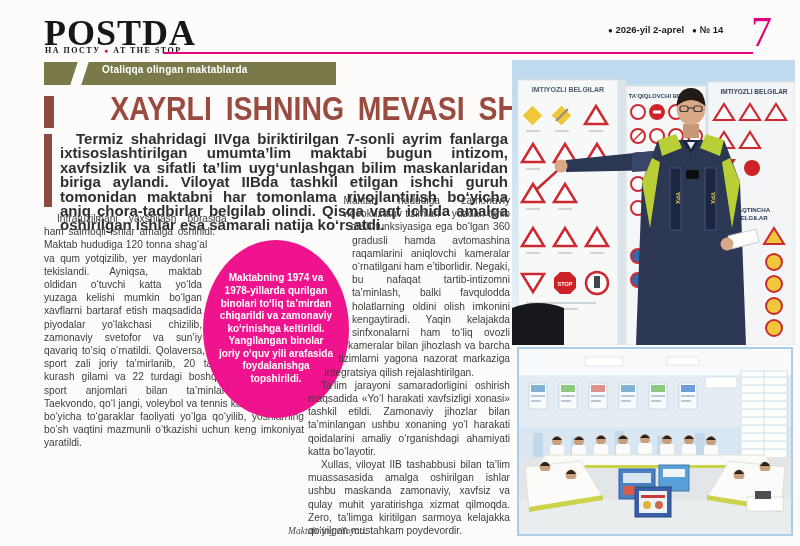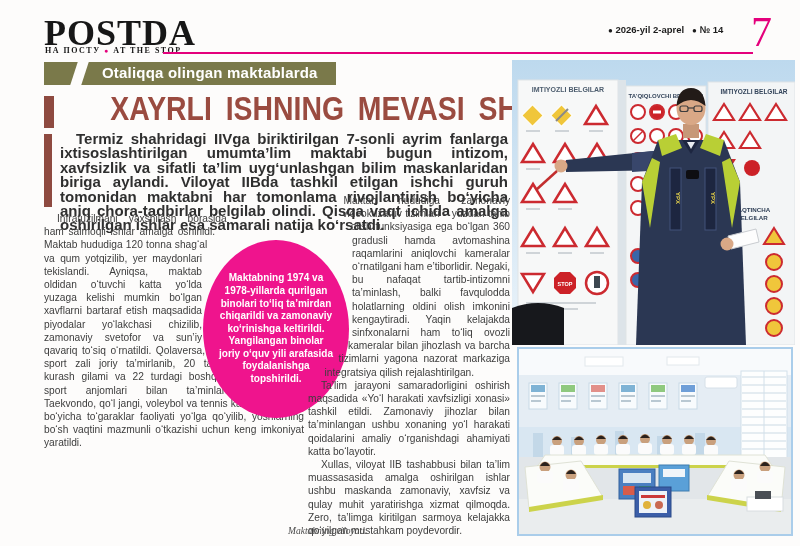--- a/index.html
+++ b/index.html
@@ -16,21 +16,21 @@
   .m-date{position:absolute;left:608px;top:24px;width:140px;font-size:9.5px;font-weight:bold;
           color:#1c1c1c;white-space:nowrap;}
   .m-date .dot{font-size:8px;}
   .m-page{position:absolute;left:751px;top:8px;font-family:"Liberation Serif",serif;
           font-size:42px;color:#e4007c;font-weight:normal;}
 
   
   .kicker{position:absolute;left:44px;top:62px;width:292px;height:23px;background:#7a794a;}
   .kicker .slash{position:absolute;left:30px;top:-1px;width:11px;height:25px;background:#fdfcfb;
                  transform:skewX(-18deg);}
-  .kicker .lbl{position:absolute;left:58px;top:2px;font-size:15px;font-weight:bold;color:#fff;
+  .kicker .lbl{position:absolute;left:58px;top:2px;font-size:10px;font-weight:bold;color:#fff;
                letter-spacing:.2px;white-space:nowrap;}
 
   
   .hl-bar{position:absolute;left:44px;top:96px;width:10px;height:32px;background:#8e4a40;}
   .headline{position:absolute;left:70px;top:90px;width:545px;text-align:center;
             font-size:33px;font-weight:bold;color:#9a4b40;letter-spacing:0px;word-spacing:7px;
             transform:scaleX(.86);transform-origin:center;white-space:nowrap;}
 
   
   .lead-bar{position:absolute;left:44px;top:134px;width:8px;height:73px;background:#8e4a40;}

